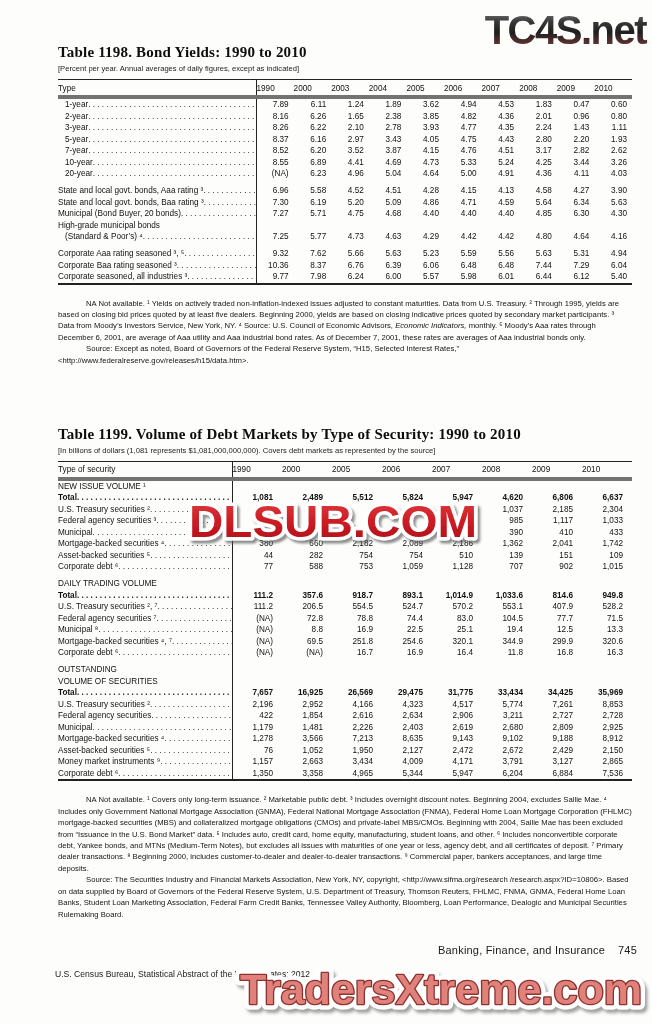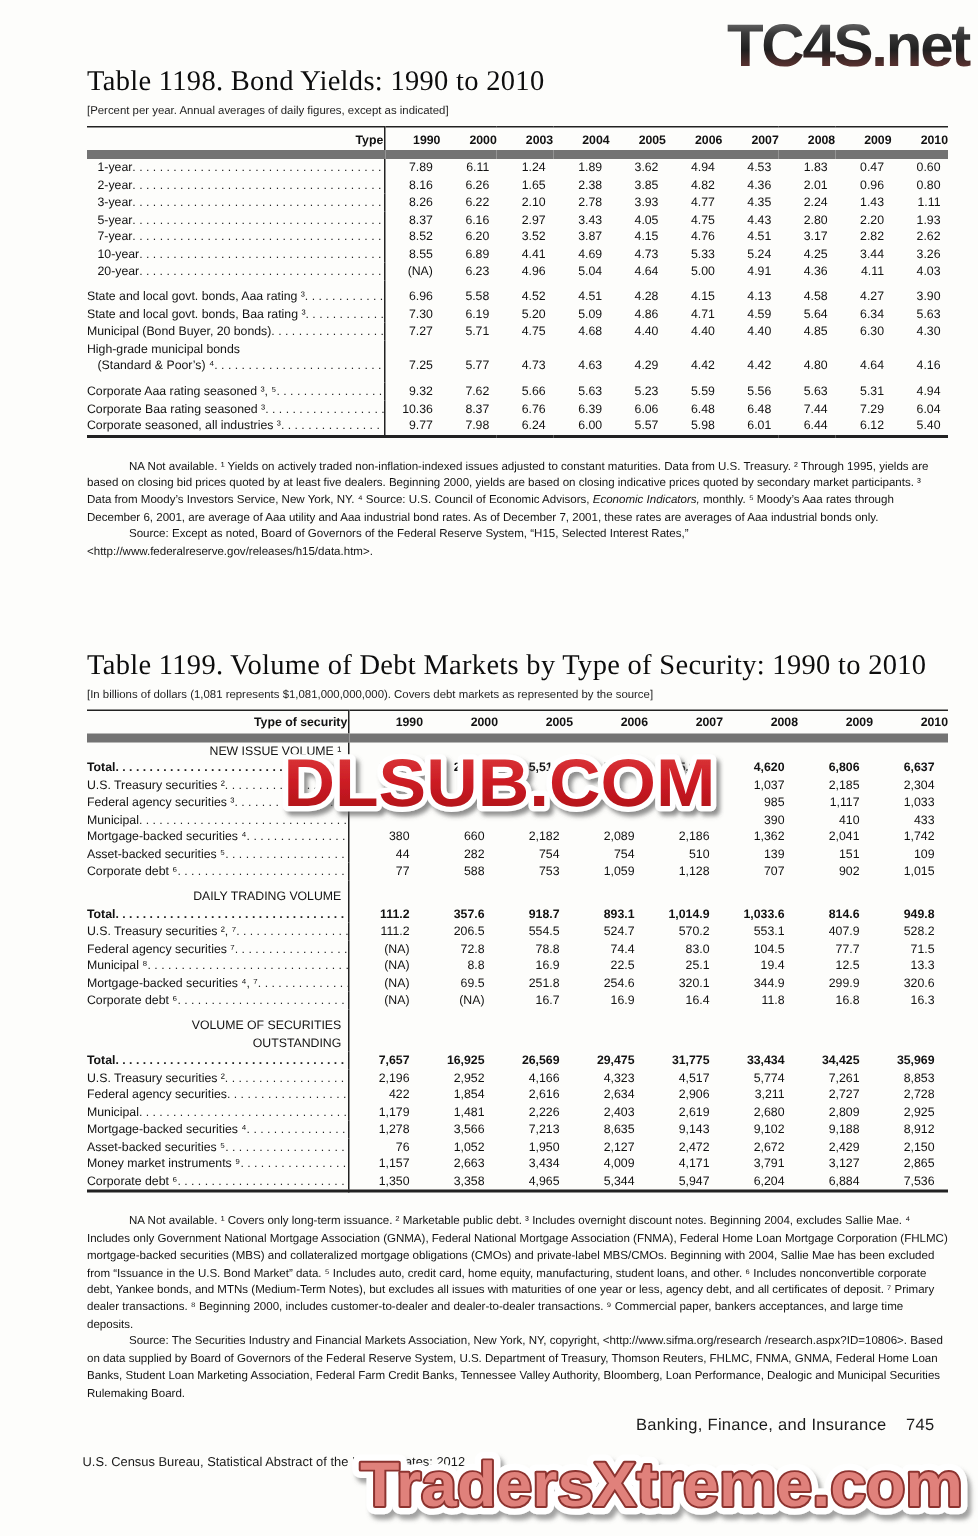--- a/index.html
+++ b/index.html
@@ -1,44 +1,44 @@
 <!DOCTYPE html>
 <html><head>
 <meta charset="utf-8">
 <style>
   html,body{margin:0;padding:0}
   body{width:652px;height:1024px;position:relative;background:#fdfdfb;overflow:hidden;
        font-family:"Liberation Sans",sans-serif;color:#151515;}
   .content{position:absolute;left:58px;top:0;width:574px}
-  .t-title{font-family:"Liberation Serif",serif;font-weight:normal;font-size:19px;
+  .t-title{font-family:"Liberation Serif",serif;font-weight:bold;font-size:15px;
            margin:0 0 3px 0;letter-spacing:.2px;color:#0d0d0d}
   .title1{margin-top:44px}
   .title2{margin-top:60px}
   .t-note{font-size:7.6px;margin:0 0 6px 0;color:#1c1c1c}
   table.dt{border-collapse:collapse;width:574px;table-layout:fixed;
            border-top:1.5px solid #222;border-bottom:2px solid #222}
-  .dt thead th{font-weight:bold;font-size:8.2px;padding:3.5px 0 2.5px;
-               border-bottom:6px solid #737373;text-align:right;vertical-align:middle;color:#111}
+  .dt thead th{font-weight:normal;font-size:8.2px;padding:3.5px 0 2.5px;
+               border-bottom:4px solid #737373;text-align:left;vertical-align:middle;color:#111}
   .dt th.first,.dt td.first{border-left:1px solid #222}
   .dt td{font-size:8.2px;height:11.5px;padding:0;vertical-align:bottom;line-height:10.5px;color:#111}
   .dt td.val{text-align:right;padding-right:5px;white-space:nowrap}
   #t1199 td.val{padding-right:9px}
   .dt td.stub{overflow:hidden}
-  .dt td.stub.ctr{text-align:right;padding-right:4px}
+  .dt td.stub.ctr{text-align:left;padding-right:4px}
   .stubw{display:flex;align-items:center;overflow:hidden}
   .stubw .lbl{white-space:nowrap}
   .ind .stubw{padding-left:7px}
   .stubw .dots{flex:1;overflow:hidden;white-space:nowrap;color:#222}
   .dots::after{content:" . . . . . . . . . . . . . . . . . . . . . . . . . . . . . . . . . . . . . . . . . . . . . . . . . . . . . . . . . . . ."}
   tr.spacer-row td{height:5.5px}
   tr.b td{font-weight:bold}
   .fn{font-size:7.7px;line-height:11.4px;margin-top:13px;color:#141414;overflow-wrap:anywhere}
   .fn p{margin:0;text-indent:28px}
   .fn .it{font-style:italic}
-  .foot-r{position:absolute;top:944px;right:29px;font-size:11px;color:#1a1a1a;letter-spacing:.2px}
+  .foot-r{position:absolute;top:944px;right:15px;font-size:11px;color:#1a1a1a;letter-spacing:.2px}
   .foot-r .pg{margin-left:13px}
   .foot-l{position:absolute;top:969px;left:55px;font-size:8.6px;color:#1a1a1a}
   .wm{position:absolute;pointer-events:none}
   #wm-top{top:2px;right:2px}
   #wm-mid{left:183px;top:490px}
   #wm-bot{left:230px;top:958px}
 </style>
 </head>
 <body>
 
@@ -592,25 +592,25 @@
           <td class="val">16.4</td>
           <td class="val">11.8</td>
           <td class="val">16.8</td>
           <td class="val">16.3</td>
         </tr>
         <tr class="spacer-row">
           <td class="stub"></td>
           <td class="first" colspan="8"></td>
         </tr>
         <tr>
+          <td class="stub ctr">OUTSTANDING</td>
+          <td class="first" colspan="8"></td>
+        </tr>
+        <tr>
           <td class="stub ctr">VOLUME OF SECURITIES</td>
-          <td class="first" colspan="8"></td>
-        </tr>
-        <tr>
-          <td class="stub ctr">OUTSTANDING</td>
           <td class="first" colspan="8"></td>
         </tr>
         <tr class="b ">
           <td class="stub">
             <span class="stubw">
               <span class="lbl">Total</span>
               <span class="dots"></span>
             </span>
           </td>
           <td class="val first">7,657</td>

